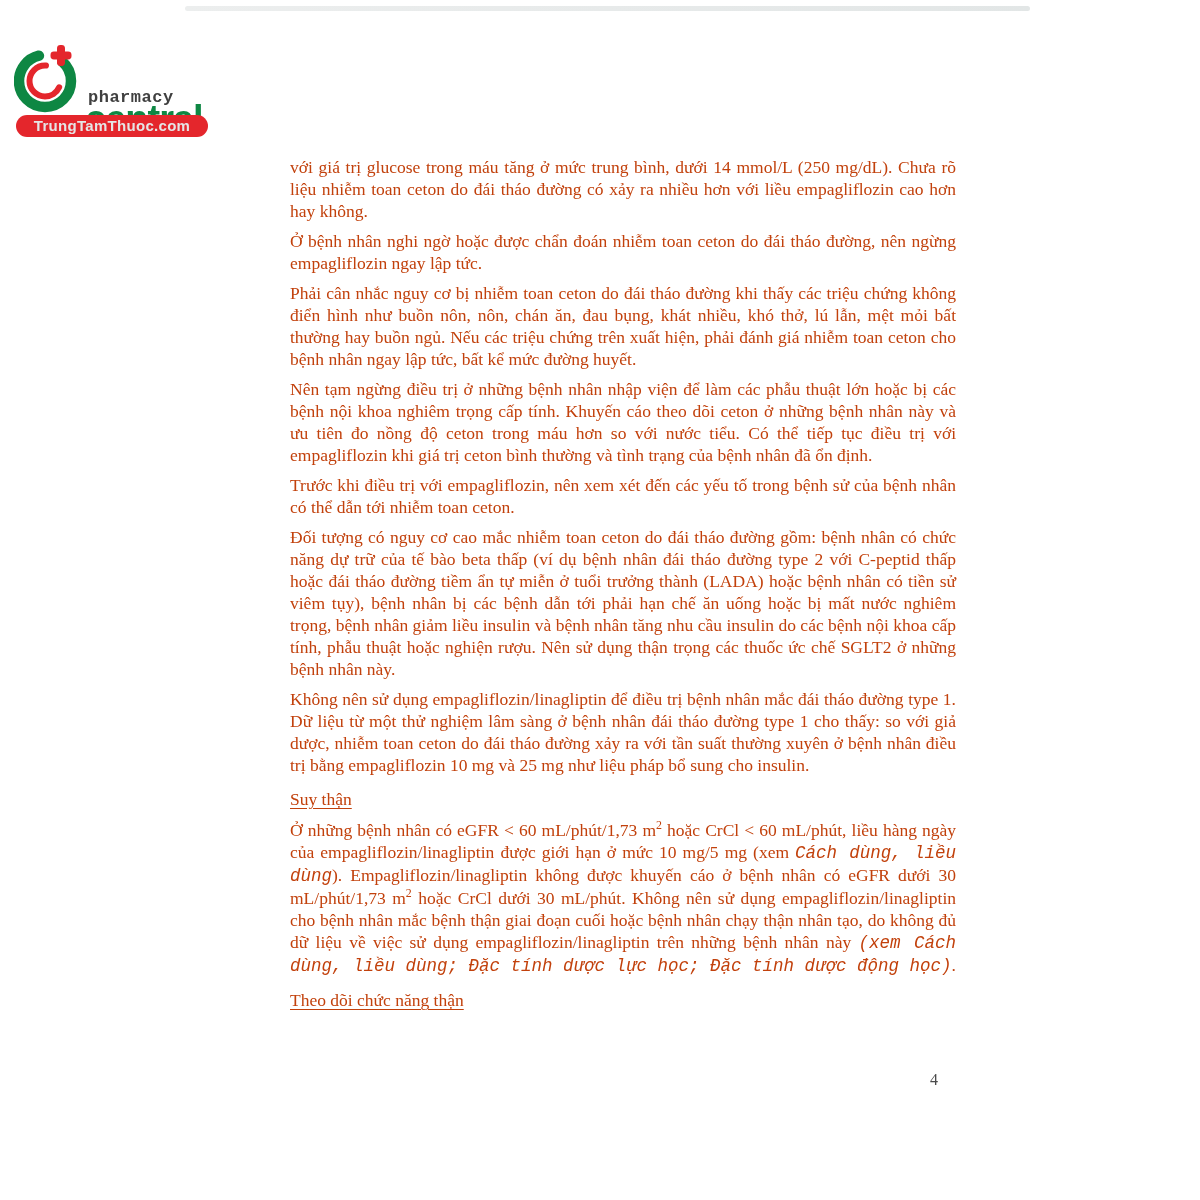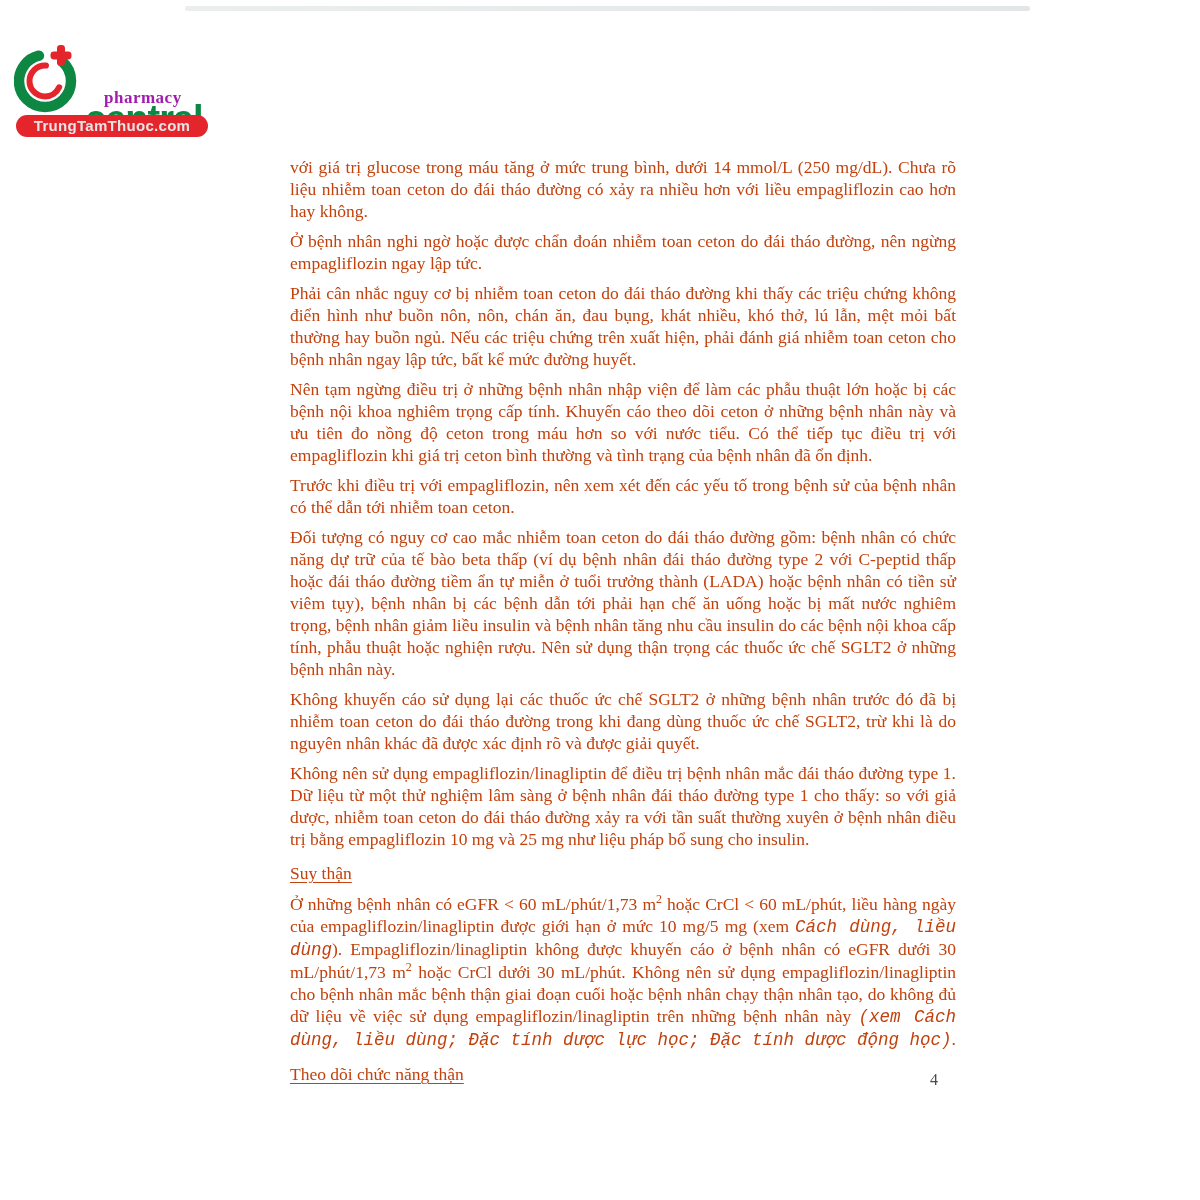--- a/index.html
+++ b/index.html
@@ -21,23 +21,23 @@
   .logo { position: absolute; left: 14px; top: 38px; width: 200px; height: 105px; }
   .logo-icon { position: absolute; left: 0; top: 2px; }
   .logo-brand {
     position: absolute; left: 71px; top: 14px;
     font-family: "Liberation Sans", "DejaVu Sans", sans-serif;
     font-size: 38px; font-weight: bold; letter-spacing: -1px;
     color: #0e8743; line-height: 1; margin-top: 48px;
   }
   .logo-tagline {
     position: absolute; left: 74px; top: 51px;
-    font-family: Liberation Serif, serif;
+    font-family: Liberation Mono, monospace;
     font-size: 17px; font-weight: bold; letter-spacing: 0.5px;
-    color: #a21caf; line-height: 1; margin-left: 16px;
+    color: #404040; line-height: 1;
   }
   .logo-badge {
     position: absolute; left: 2px; top: 77px;
     width: 192px; height: 22px;
     background: #e4262c; border-radius: 12px;
     color: #e5e5e5; text-align: center; line-height: 22px;
     font-family: "Liberation Sans", "DejaVu Sans", sans-serif;
     font-size: 15px; font-weight: bold; letter-spacing: 0.3px;
   }
   
@@ -82,20 +82,19 @@
   <div class="logo-badge">TrungTamThuoc.com</div>
 </div>
 
 <div class="doc-body">
     <p class="doc-par"><span>với giá trị glucose trong máu tăng ở mức trung bình, dưới 14 mmol/L (250 mg/dL). Chưa rõ liệu nhiễm toan ceton do đái tháo đường có xảy ra nhiều hơn với liều empagliflozin cao hơn hay không.</span></p>
     <p class="doc-par"><span>Ở bệnh nhân nghi ngờ hoặc được chẩn đoán nhiễm toan ceton do đái tháo đường, nên ngừng empagliflozin ngay lập tức.</span></p>
     <p class="doc-par"><span>Phải cân nhắc nguy cơ bị nhiễm toan ceton do đái tháo đường khi thấy các triệu chứng không điển hình như buồn nôn, nôn, chán ăn, đau bụng, khát nhiều, khó thở, lú lẫn, mệt mỏi bất thường hay buồn ngủ. Nếu các triệu chứng trên xuất hiện, phải đánh giá nhiễm toan ceton cho bệnh nhân ngay lập tức, bất kể mức đường huyết.</span></p>
     <p class="doc-par"><span>Nên tạm ngừng điều trị ở những bệnh nhân nhập viện để làm các phẫu thuật lớn hoặc bị các bệnh nội khoa nghiêm trọng cấp tính. Khuyến cáo theo dõi ceton ở những bệnh nhân này và ưu tiên đo nồng độ ceton trong máu hơn so với nước tiểu. Có thể tiếp tục điều trị với empagliflozin khi giá trị ceton bình thường và tình trạng của bệnh nhân đã ổn định.</span></p>
     <p class="doc-par"><span>Trước khi điều trị với empagliflozin, nên xem xét đến các yếu tố trong bệnh sử của bệnh nhân có thể dẫn tới nhiễm toan ceton.</span></p>
     <p class="doc-par"><span>Đối tượng có nguy cơ cao mắc nhiễm toan ceton do đái tháo đường gồm: bệnh  nhân có chức năng dự trữ của tế bào beta thấp (ví dụ bệnh nhân đái tháo đường type 2 với C-peptid thấp hoặc đái tháo đường tiềm ẩn tự miễn ở tuổi trưởng thành (LADA) hoặc bệnh nhân có tiền sử viêm tụy), bệnh nhân bị các bệnh dẫn tới phải hạn chế ăn uống hoặc bị mất nước nghiêm trọng, bệnh nhân giảm liều insulin và bệnh nhân tăng nhu cầu insulin do các bệnh nội khoa cấp tính, phẫu thuật hoặc nghiện rượu. Nên sử dụng thận trọng các thuốc ức chế SGLT2 ở những bệnh nhân này.</span></p>
-    <p class="doc-par"><span>Không khuyến cáo sử dụng lại các thuốc ức chế SGLT2 ở những bệnh nhân trước đó đã bị nhiễm toan ceton do đái tháo đường trong khi đang dùng thuốc ức chế SGLT2, trừ khi là do nguyên nhân khác đã được xác định rõ và được giải quyết.</span></p>
     <p class="doc-par"><span>Không nên sử dụng empagliflozin/linagliptin để điều trị bệnh nhân mắc đái tháo đường type 1. Dữ liệu từ một thử nghiệm lâm sàng ở bệnh nhân đái tháo đường type 1 cho thấy: so với giả dược, nhiễm toan ceton do đái tháo đường xảy ra với tần suất thường xuyên ở bệnh nhân điều trị bằng empagliflozin 10 mg và 25 mg như liệu pháp bổ sung cho insulin.</span></p>
     <p class="doc-heading"><span>Suy thận</span></p>
     <p class="doc-par"><span>Ở những bệnh nhân có eGFR &lt; 60 mL/phút/1,73 m</span><sup>2</sup><span> hoặc CrCl &lt; 60 mL/phút, liều hàng ngày của empagliflozin/linagliptin được giới hạn ở mức 10 mg/5 mg (xem </span><span class="it">Cách dùng, liều dùng</span><span>). Empagliflozin/linagliptin không được khuyến cáo ở bệnh nhân có eGFR dưới 30 mL/phút/1,73 m</span><sup>2</sup><span> hoặc CrCl dưới 30 mL/phút. Không nên sử dụng empagliflozin/linagliptin cho bệnh nhân mắc bệnh thận giai đoạn cuối hoặc bệnh nhân chạy thận nhân tạo, do không đủ dữ liệu về việc sử dụng empagliflozin/linagliptin trên những bệnh nhân này </span><span class="it">(xem Cách dùng, liều dùng; Đặc tính dược lực học; Đặc tính dược động học)</span><span>.</span></p>
     <p class="doc-heading"><span>Theo dõi chức năng thận</span></p>
   </div>
 
 <div class="page-number">4</div>
 
 </body></html>

